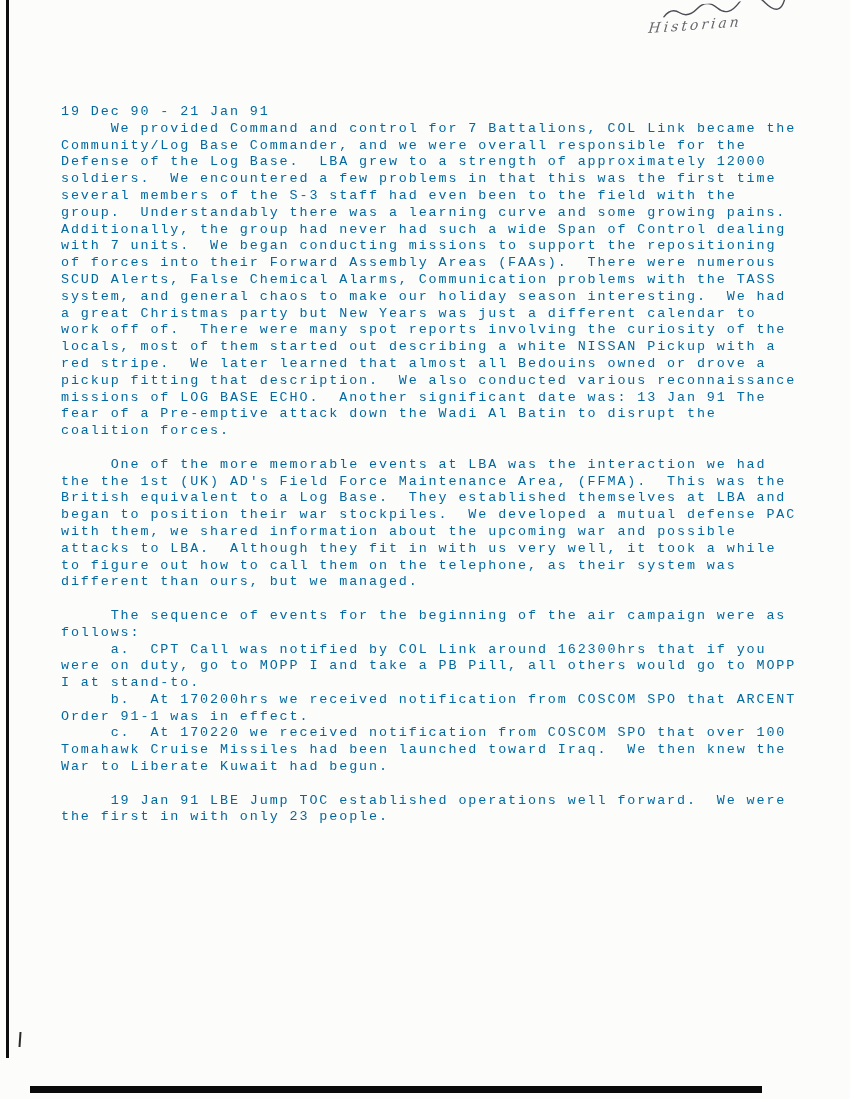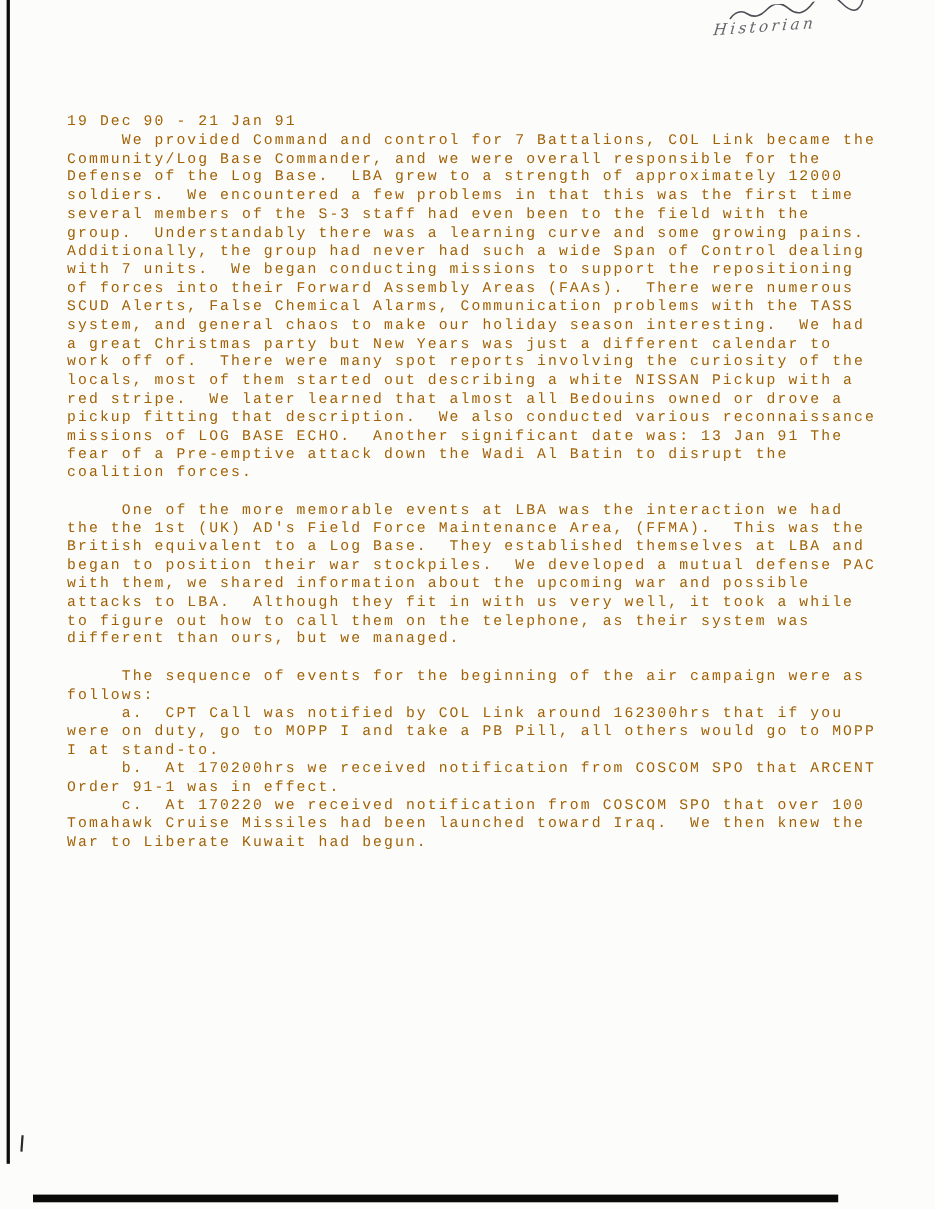--- a/index.html
+++ b/index.html
@@ -42,21 +42,21 @@
     height: 15px;
     background: #2a2a2a;
     transform: rotate(4deg);
   }
   
   .content {
     position: absolute;
     left: 61px;
     top: 104px;
     width: 755px;
-    color: #a16207;
+    color: #0369a1;
     font-size: 13.4px;
     line-height: 16.8px;
     letter-spacing: 1.9px;
   }
   .heading {
     white-space: pre;
     margin: 0;
   }
   .para {
     white-space: pre;
@@ -130,18 +130,20 @@
     <div class="para">     The sequence of events for the beginning of the air campaign were as
 follows:
      a.  CPT Call was notified by COL Link around 162300hrs that if you
 were on duty, go to MOPP I and take a PB Pill, all others would go to MOPP
 I at stand-to.
      b.  At 170200hrs we received notification from COSCOM SPO that ARCENT
 Order 91-1 was in effect.
      c.  At 170220 we received notification from COSCOM SPO that over 100
 Tomahawk Cruise Missiles had been launched toward Iraq.  We then knew the
 War to Liberate Kuwait had begun.</div>
+    <div class="para">     19 Jan 91 LBE Jump TOC established operations well forward.  We were
+the first in with only 23 people.</div>
   </div>
 
   <div class="stray-mark"></div>
   <div class="scan-bottom"></div>
 
 </div>
 
 </body></html>

